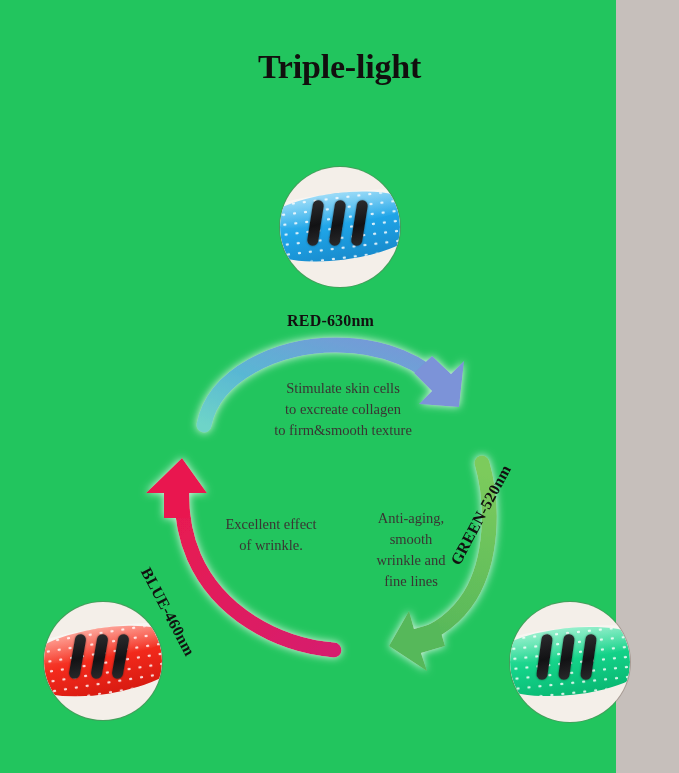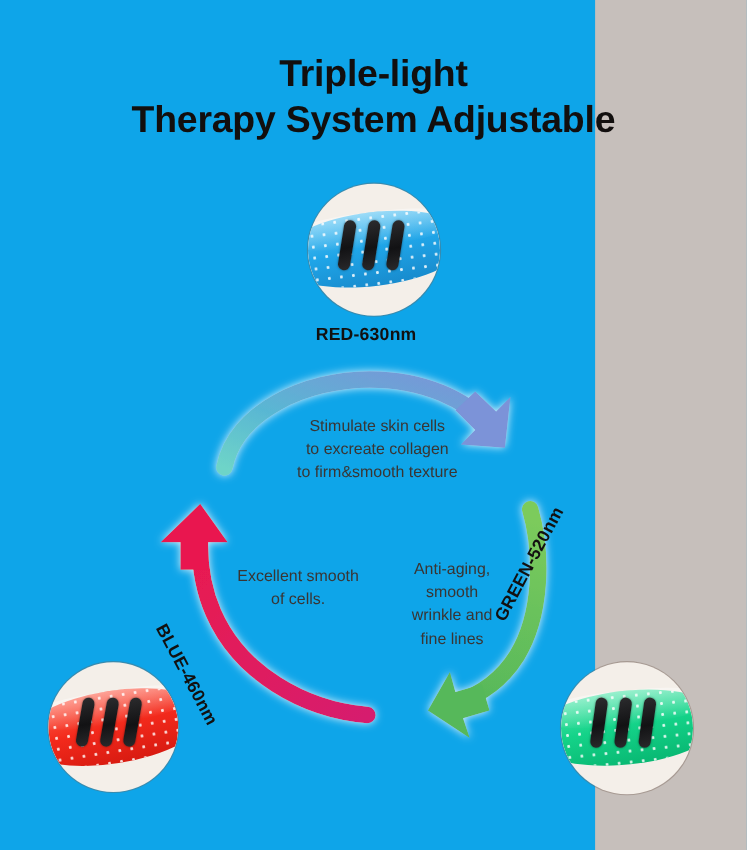--- a/index.html
+++ b/index.html
@@ -10,23 +10,24 @@
     width: 679px;
     height: 773px;
     background: #c6bfbb;
     font-family: "Liberation Sans", sans-serif;
     overflow: hidden;
     position: relative;
   }
 
   #infographic {
     position: relative;
-    width: 541px;
+    width: 616px;
     height: 773px;
-    background: #0ea5e9;
+    background: #22c55e;
+    font-family: Liberation Serif, serif;
   }
 
   
   .title-block {
     position: absolute;
     top: 46px;
     left: 0;
     width: 679px;
     text-align: center;
     color: #120f0e;
@@ -130,21 +131,21 @@
 
   
   .wl-label {
     position: absolute;
     color: #121010;
     font-weight: bold;
     font-size: 16px;
     letter-spacing: 0.2px;
     white-space: nowrap;
   }
-  #label-red   { left: 287px; top: 296px; }
+  #label-red   { left: 287px; top: 312px; }
   #label-green { left: 455px; top: 555px; transform: rotate(-62deg); transform-origin: left center; }
   #label-blue  { left: 145px; top: 560px; transform: rotate(62deg);  transform-origin: left center; }
 
   
   #arrows {
     position: absolute;
     left: 0; top: 0;
     width: 679px; height: 773px;
     pointer-events: none;
   }
@@ -163,21 +164,20 @@
   #caption-blue  { left: 203px; top: 514px; width: 136px; }
   .caption span { display: block; }
 </style>
 </head>
 <body>
 
 <div id="infographic">
 
   <div class="title-block">
     <span class="title-line">Triple-light</span>
-    <span class="title-line">Therapy System Adjustable</span>
   </div>
 
   <svg id="arrows" viewBox="0 0 679 773" width="679" height="773" xmlns="http://www.w3.org/2000/svg">
     <defs>
       <linearGradient id="gradRed" x1="0" y1="1" x2="1" y2="0">
         <stop offset="0%" stop-color="#6ed4c8"></stop>
         <stop offset="40%" stop-color="#59b7d3"></stop>
         <stop offset="100%" stop-color="#7b93d8"></stop>
       </linearGradient>
       <linearGradient id="gradGreen" x1="0.5" y1="0" x2="0.4" y2="1">
@@ -253,17 +253,17 @@
     <span>fine lines</span>
   </div>
 
   <div class="caption" id="caption-red">
     <span>Stimulate skin cells</span>
     <span>to excreate collagen</span>
     <span>to firm&amp;smooth texture</span>
   </div>
 
   <div class="caption" id="caption-blue">
-    <span>Excellent smooth</span>
-    <span>of cells.</span>
+    <span>Excellent effect</span>
+    <span>of wrinkle.</span>
   </div>
 
 </div>
 
 </body></html>

